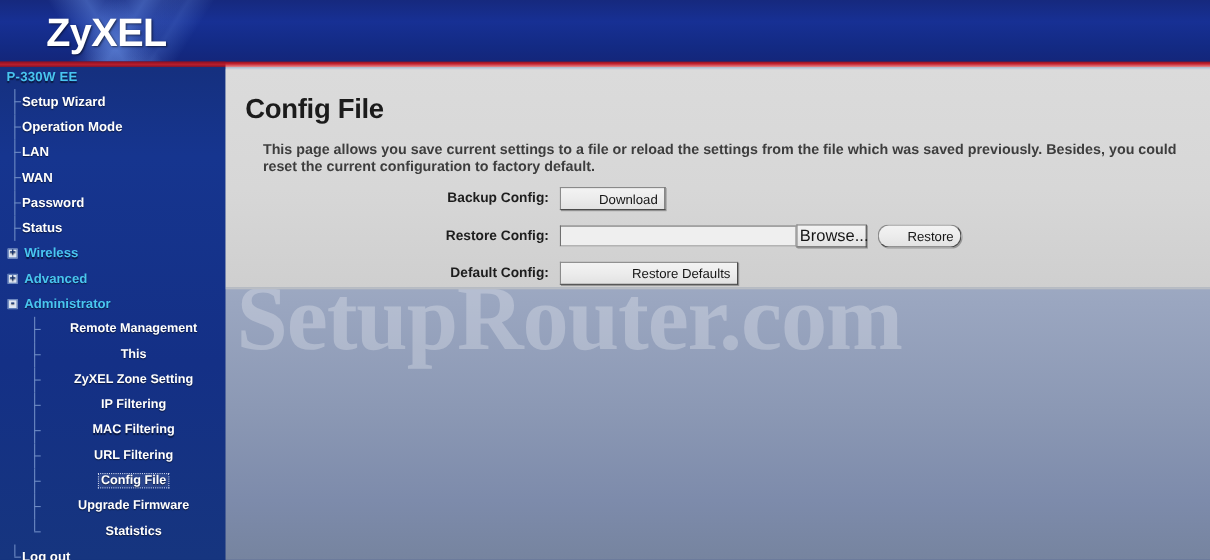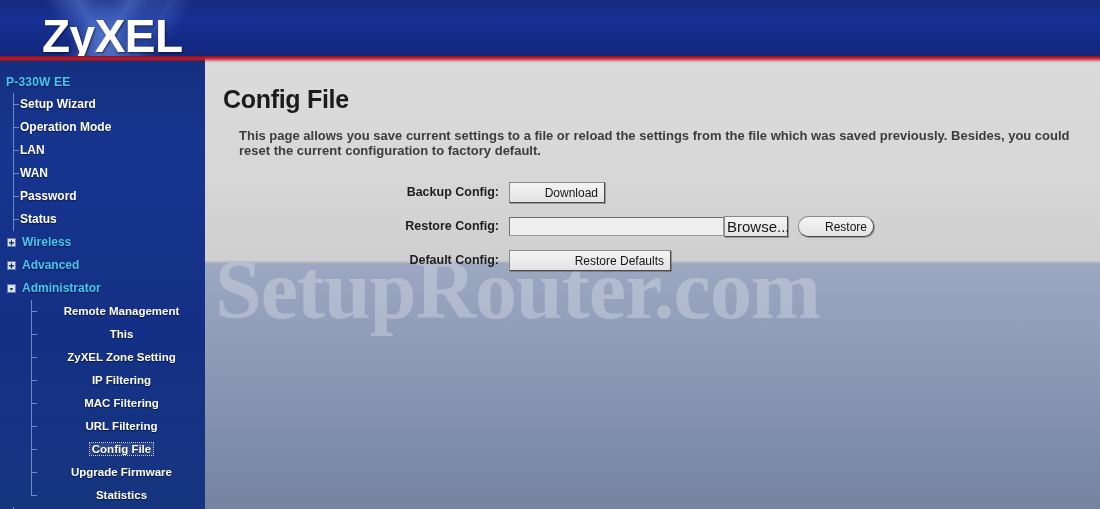--- a/index.html
+++ b/index.html
@@ -43,21 +43,21 @@
     background: linear-gradient(90deg, rgba(90,130,220,.00), rgba(110,150,235,.45), rgba(90,130,220,.00));
   }
   .header-x span.a { transform: rotate(32deg); }
   .header-x span.b { transform: rotate(-32deg); left: 50px; }
   .header-x span.c { transform: rotate(32deg); left: 110px; width: 40px; opacity:.55; }
 
   .logo {
     position: absolute;
     left: 42px;
     top: 9px;
-    font-size: 46px;
+    font-size: 36px;
     font-weight: bold;
     letter-spacing: -0.5px;
     color: #ffffff;
     text-shadow: 1px 1px 2px rgba(0,0,0,.55);
     font-family: "Liberation Sans", sans-serif;
     z-index: 2;
   }
   .logo .zy { font-style: normal; }
 
   
@@ -72,21 +72,21 @@
     background: linear-gradient(180deg,#8d1024 0%, #b81d2c 55%, #7c1530 100%);
   }
 
   
   .sidebar {
     position: absolute;
     top: 61px; left: 0;
     width: 205px;
     height: 448px;
     background: linear-gradient(180deg, #15307f 0%, #16358f 18%, #143086 60%, #16357f 100%);
-    padding-top: 14px;
+    padding-top: 2px;
     overflow: hidden;
   }
   .sidebar-title {
     color: #49c6f0;
     font-size: 12px;
     font-weight: bold;
     padding: 0 0 4px 6px;
     letter-spacing: .2px;
     text-shadow: 0 1px 1px rgba(0,0,0,.5);
   }
@@ -194,21 +194,21 @@
     font-size: 13px;
     color: #3d3d3d;
     font-weight: bold;
     line-height: 15px;
     margin: 0 2px 0 20px;
     max-width: 872px;
   }
 
   
   .form {
-    margin-top: 20px;
+    margin-top: 8px;
   }
   .form-row {
     display: flex;
     align-items: center;
     height: 28px;
     margin-bottom: 6px;
   }
   .form-label {
     width: 290px;
     text-align: right;

